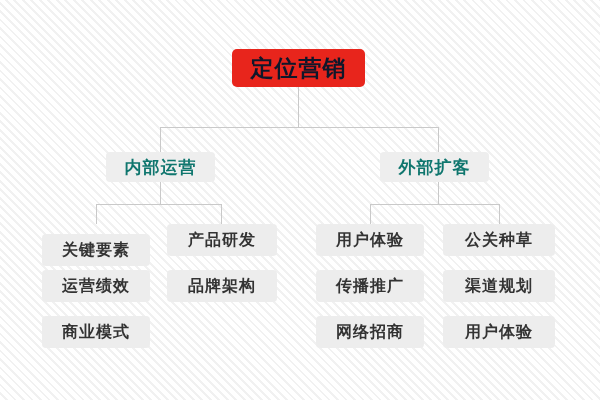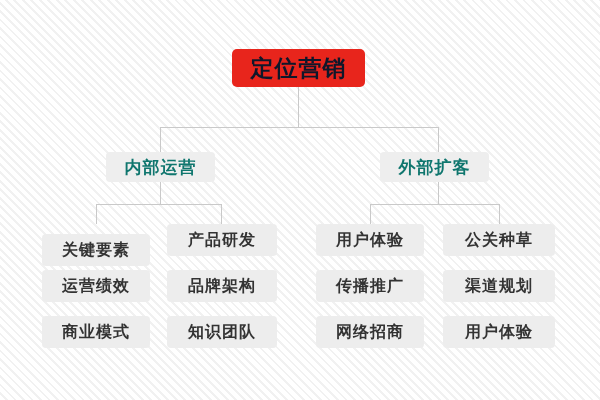--- a/index.html
+++ b/index.html
@@ -97,21 +97,20 @@
   <div class="node branch" style="left:106px; top:152px; width:109px; height:30px;">内部运营</div>
 
   <div class="node branch" style="left:380px; top:152px; width:109px; height:30px;">外部扩客</div>
 
   <div class="node leaf" style="left:42px; top:234px; width:108px; height:32px;">关键要素</div>
   <div class="node leaf" style="left:42px; top:270px; width:108px; height:32px;">运营绩效</div>
   <div class="node leaf" style="left:42px; top:316px; width:108px; height:32px;">商业模式</div>
 
   <div class="node leaf" style="left:167px; top:224px; width:110px; height:32px;">产品研发</div>
   <div class="node leaf" style="left:167px; top:270px; width:110px; height:32px;">品牌架构</div>
-  <div class="node leaf" style="left:167px; top:316px; width:110px; height:32px;">知识团队</div>
 
   <div class="node leaf" style="left:316px; top:224px; width:108px; height:32px;">用户体验</div>
   <div class="node leaf" style="left:316px; top:270px; width:108px; height:32px;">传播推广</div>
   <div class="node leaf" style="left:316px; top:316px; width:108px; height:32px;">网络招商</div>
 
   <div class="node leaf" style="left:443px; top:224px; width:112px; height:32px;">公关种草</div>
   <div class="node leaf" style="left:443px; top:270px; width:112px; height:32px;">渠道规划</div>
   <div class="node leaf" style="left:443px; top:316px; width:112px; height:32px;">用户体验</div>
 
 </div>

